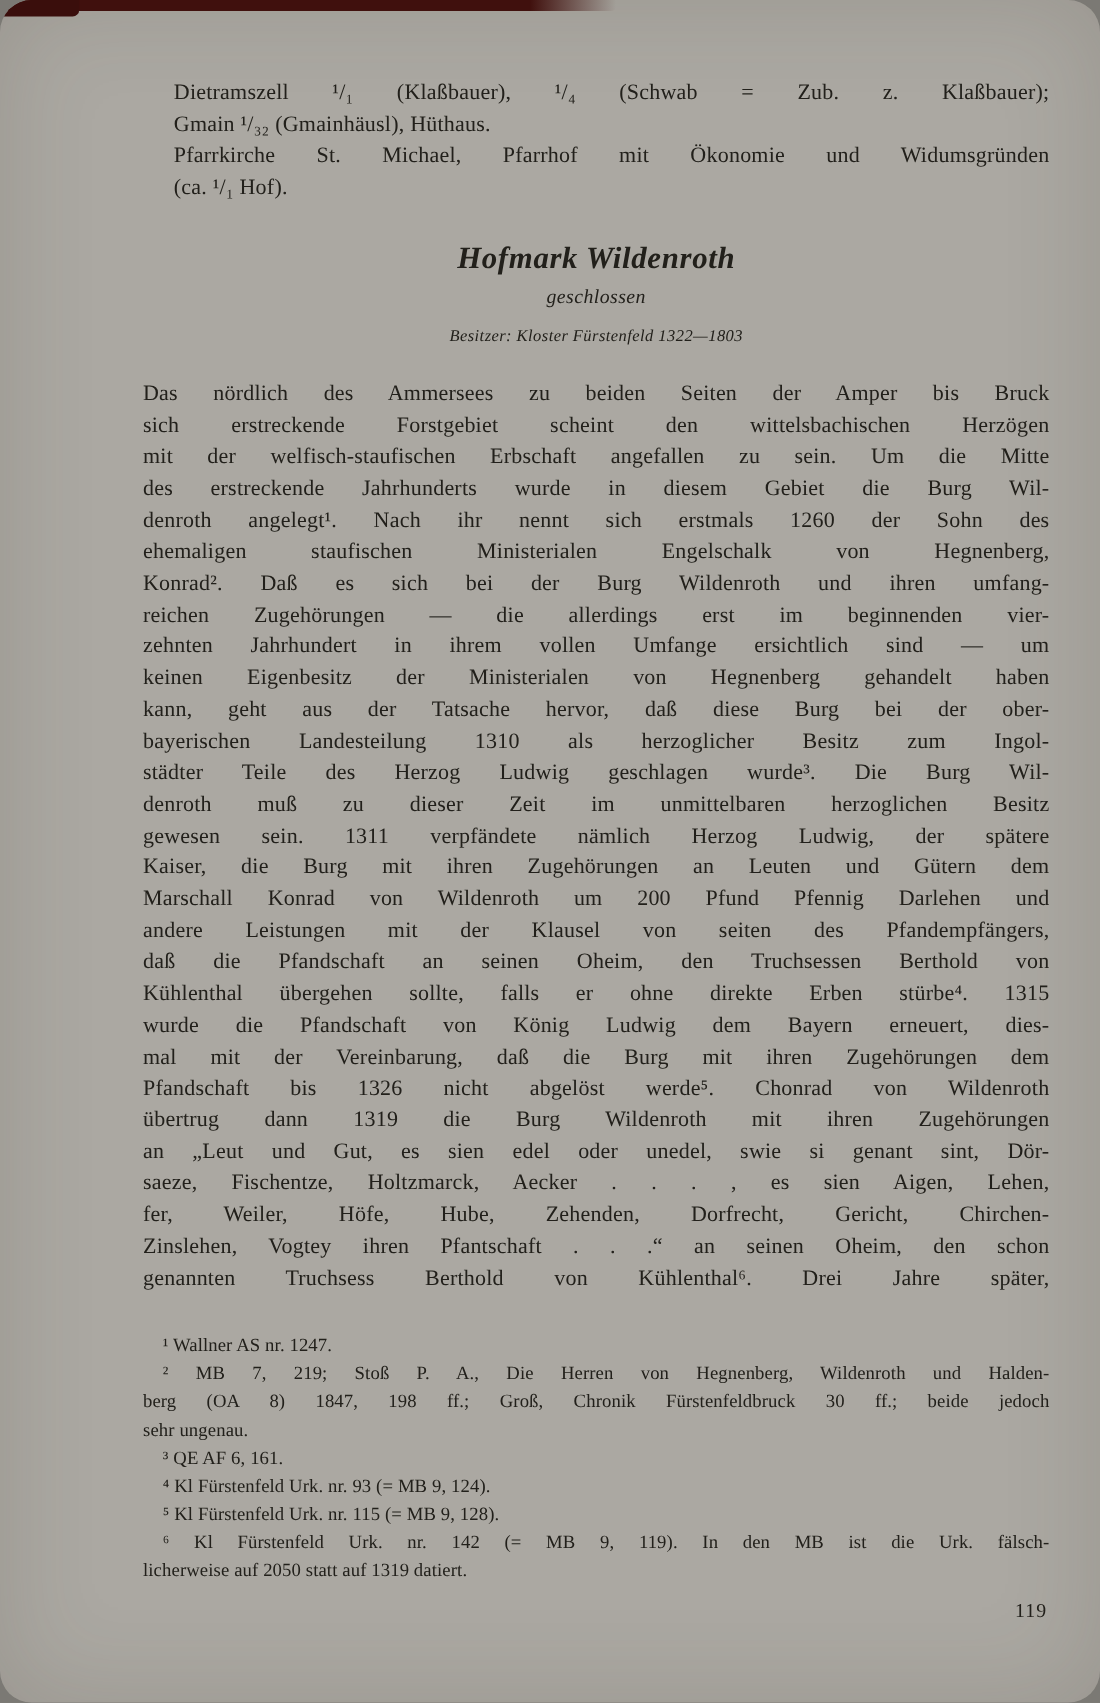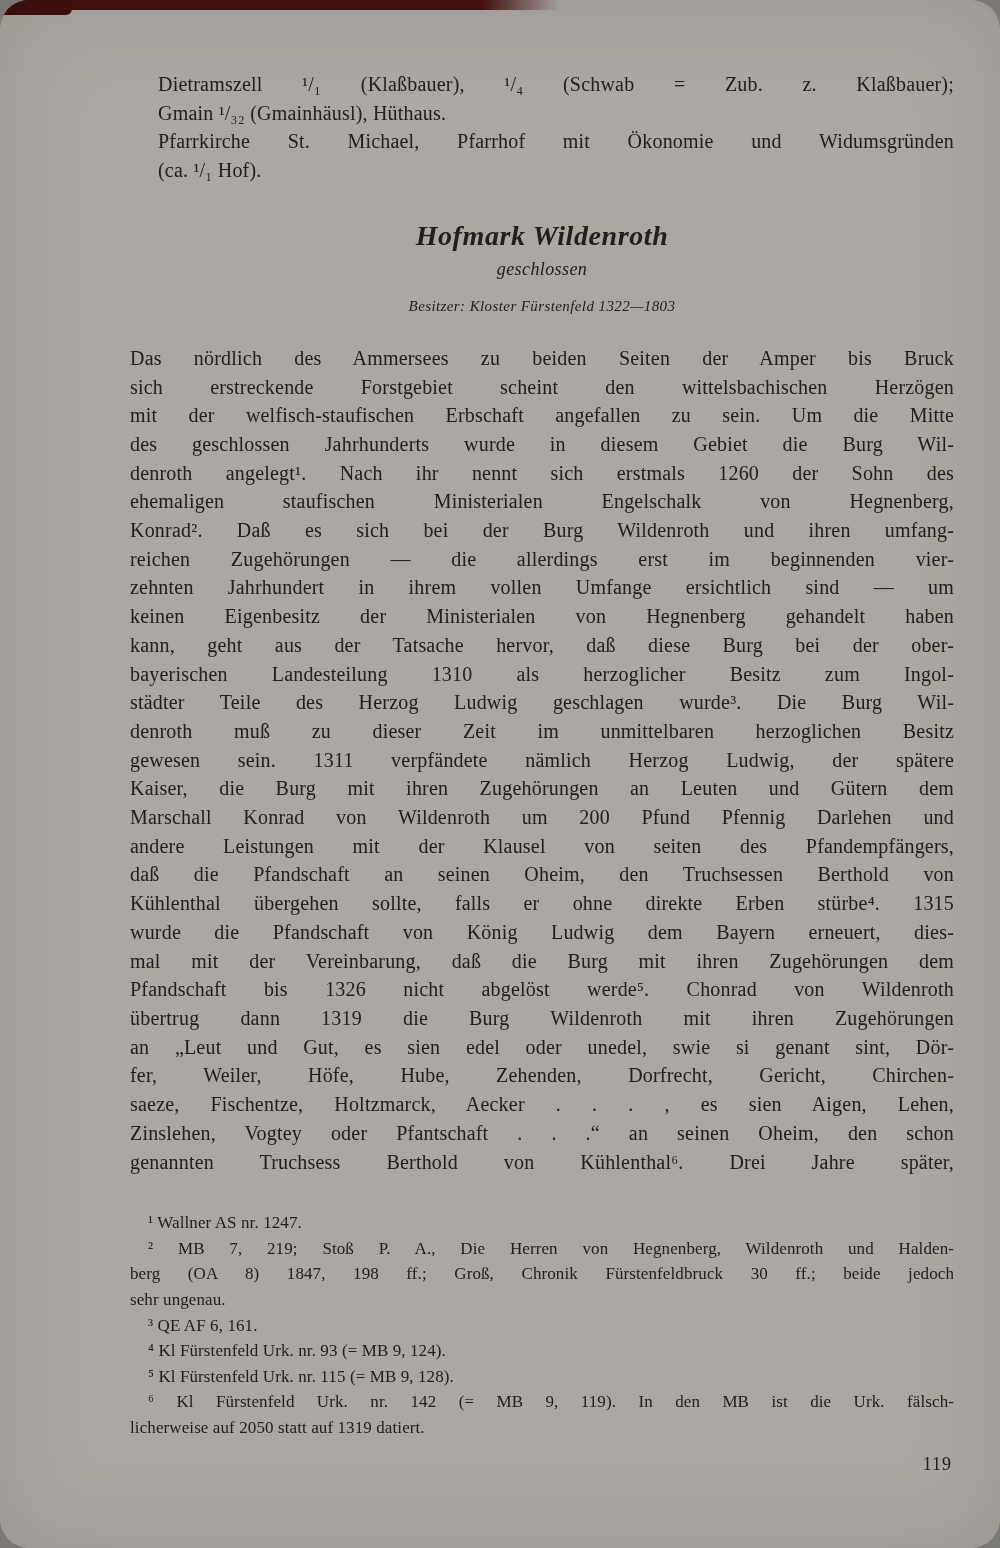--- a/index.html
+++ b/index.html
@@ -97,21 +97,21 @@
     <div class="section-title">Hofmark Wildenroth</div>
 
     <div class="section-status">geschlossen</div>
 
     <div class="section-owner">Besitzer: Kloster Fürstenfeld 1322—1803</div>
 
     <div class="body-text">
         <div class="line just">Das nördlich des Ammersees zu beiden Seiten der Amper bis Bruck</div>
         <div class="line just">sich erstreckende Forstgebiet scheint den wittelsbachischen Herzögen</div>
         <div class="line just">mit der welfisch-staufischen Erbschaft angefallen zu sein. Um die Mitte</div>
-        <div class="line just">des geschlossen Jahrhunderts wurde in diesem Gebiet die Burg Wil-</div>
+        <div class="line just">des erstreckende Jahrhunderts wurde in diesem Gebiet die Burg Wil-</div>
         <div class="line just">denroth angelegt¹. Nach ihr nennt sich erstmals 1260 der Sohn des</div>
         <div class="line just">ehemaligen staufischen Ministerialen Engelschalk von Hegnenberg,</div>
         <div class="line just">Konrad². Daß es sich bei der Burg Wildenroth und ihren umfang-</div>
         <div class="line just">reichen Zugehörungen — die allerdings erst im beginnenden vier-</div>
         <div class="line just">zehnten Jahrhundert in ihrem vollen Umfange ersichtlich sind — um</div>
         <div class="line just">keinen Eigenbesitz der Ministerialen von Hegnenberg gehandelt haben</div>
         <div class="line just">kann, geht aus der Tatsache hervor, daß diese Burg bei der ober-</div>
         <div class="line just">bayerischen Landesteilung 1310 als herzoglicher Besitz zum Ingol-</div>
         <div class="line just">städter Teile des Herzog Ludwig geschlagen wurde³. Die Burg Wil-</div>
         <div class="line just">denroth muß zu dieser Zeit im unmittelbaren herzoglichen Besitz</div>
@@ -119,23 +119,23 @@
         <div class="line just">Kaiser, die Burg mit ihren Zugehörungen an Leuten und Gütern dem</div>
         <div class="line just">Marschall Konrad von Wildenroth um 200 Pfund Pfennig Darlehen und</div>
         <div class="line just">andere Leistungen mit der Klausel von seiten des Pfandempfängers,</div>
         <div class="line just">daß die Pfandschaft an seinen Oheim, den Truchsessen Berthold von</div>
         <div class="line just">Kühlenthal übergehen sollte, falls er ohne direkte Erben stürbe⁴. 1315</div>
         <div class="line just">wurde die Pfandschaft von König Ludwig dem Bayern erneuert, dies-</div>
         <div class="line just">mal mit der Vereinbarung, daß die Burg mit ihren Zugehörungen dem</div>
         <div class="line just">Pfandschaft bis 1326 nicht abgelöst werde⁵. Chonrad von Wildenroth</div>
         <div class="line just">übertrug dann 1319 die Burg Wildenroth mit ihren Zugehörungen</div>
         <div class="line just">an „Leut und Gut, es sien edel oder unedel, swie si genant sint, Dör-</div>
+        <div class="line just">saeze, Fischentze, Holtzmarck, Aecker . . . , es sien Aigen, Lehen,</div>
         <div class="line just">fer, Weiler, Höfe, Hube, Zehenden, Dorfrecht, Gericht, Chirchen-</div>
-        <div class="line just">saeze, Fischentze, Holtzmarck, Aecker . . . , es sien Aigen, Lehen,</div>
-        <div class="line just">Zinslehen, Vogtey oder Pfantschaft . . .“ an seinen Oheim, den schon</div>
+        <div class="line just">Zinslehen, Vogtey ihren Pfantschaft . . .“ an seinen Oheim, den schon</div>
         <div class="line just">genannten Truchsess Berthold von Kühlenthal⁶. Drei Jahre später,</div>
       </div>
 
     <div class="footnotes">
         <div class="line ind">¹ Wallner AS nr. 1247.</div>
         <div class="line just ind">² MB 7, 219; Stoß P. A., Die Herren von Hegnenberg, Wildenroth und Halden-</div>
         <div class="line just">berg (OA 8) 1847, 198 ff.; Groß, Chronik Fürstenfeldbruck 30 ff.; beide jedoch</div>
         <div class="line">sehr ungenau.</div>
         <div class="line ind">³ QE AF 6, 161.</div>
         <div class="line ind">⁴ Kl Fürstenfeld Urk. nr. 93 (= MB 9, 124).</div>

